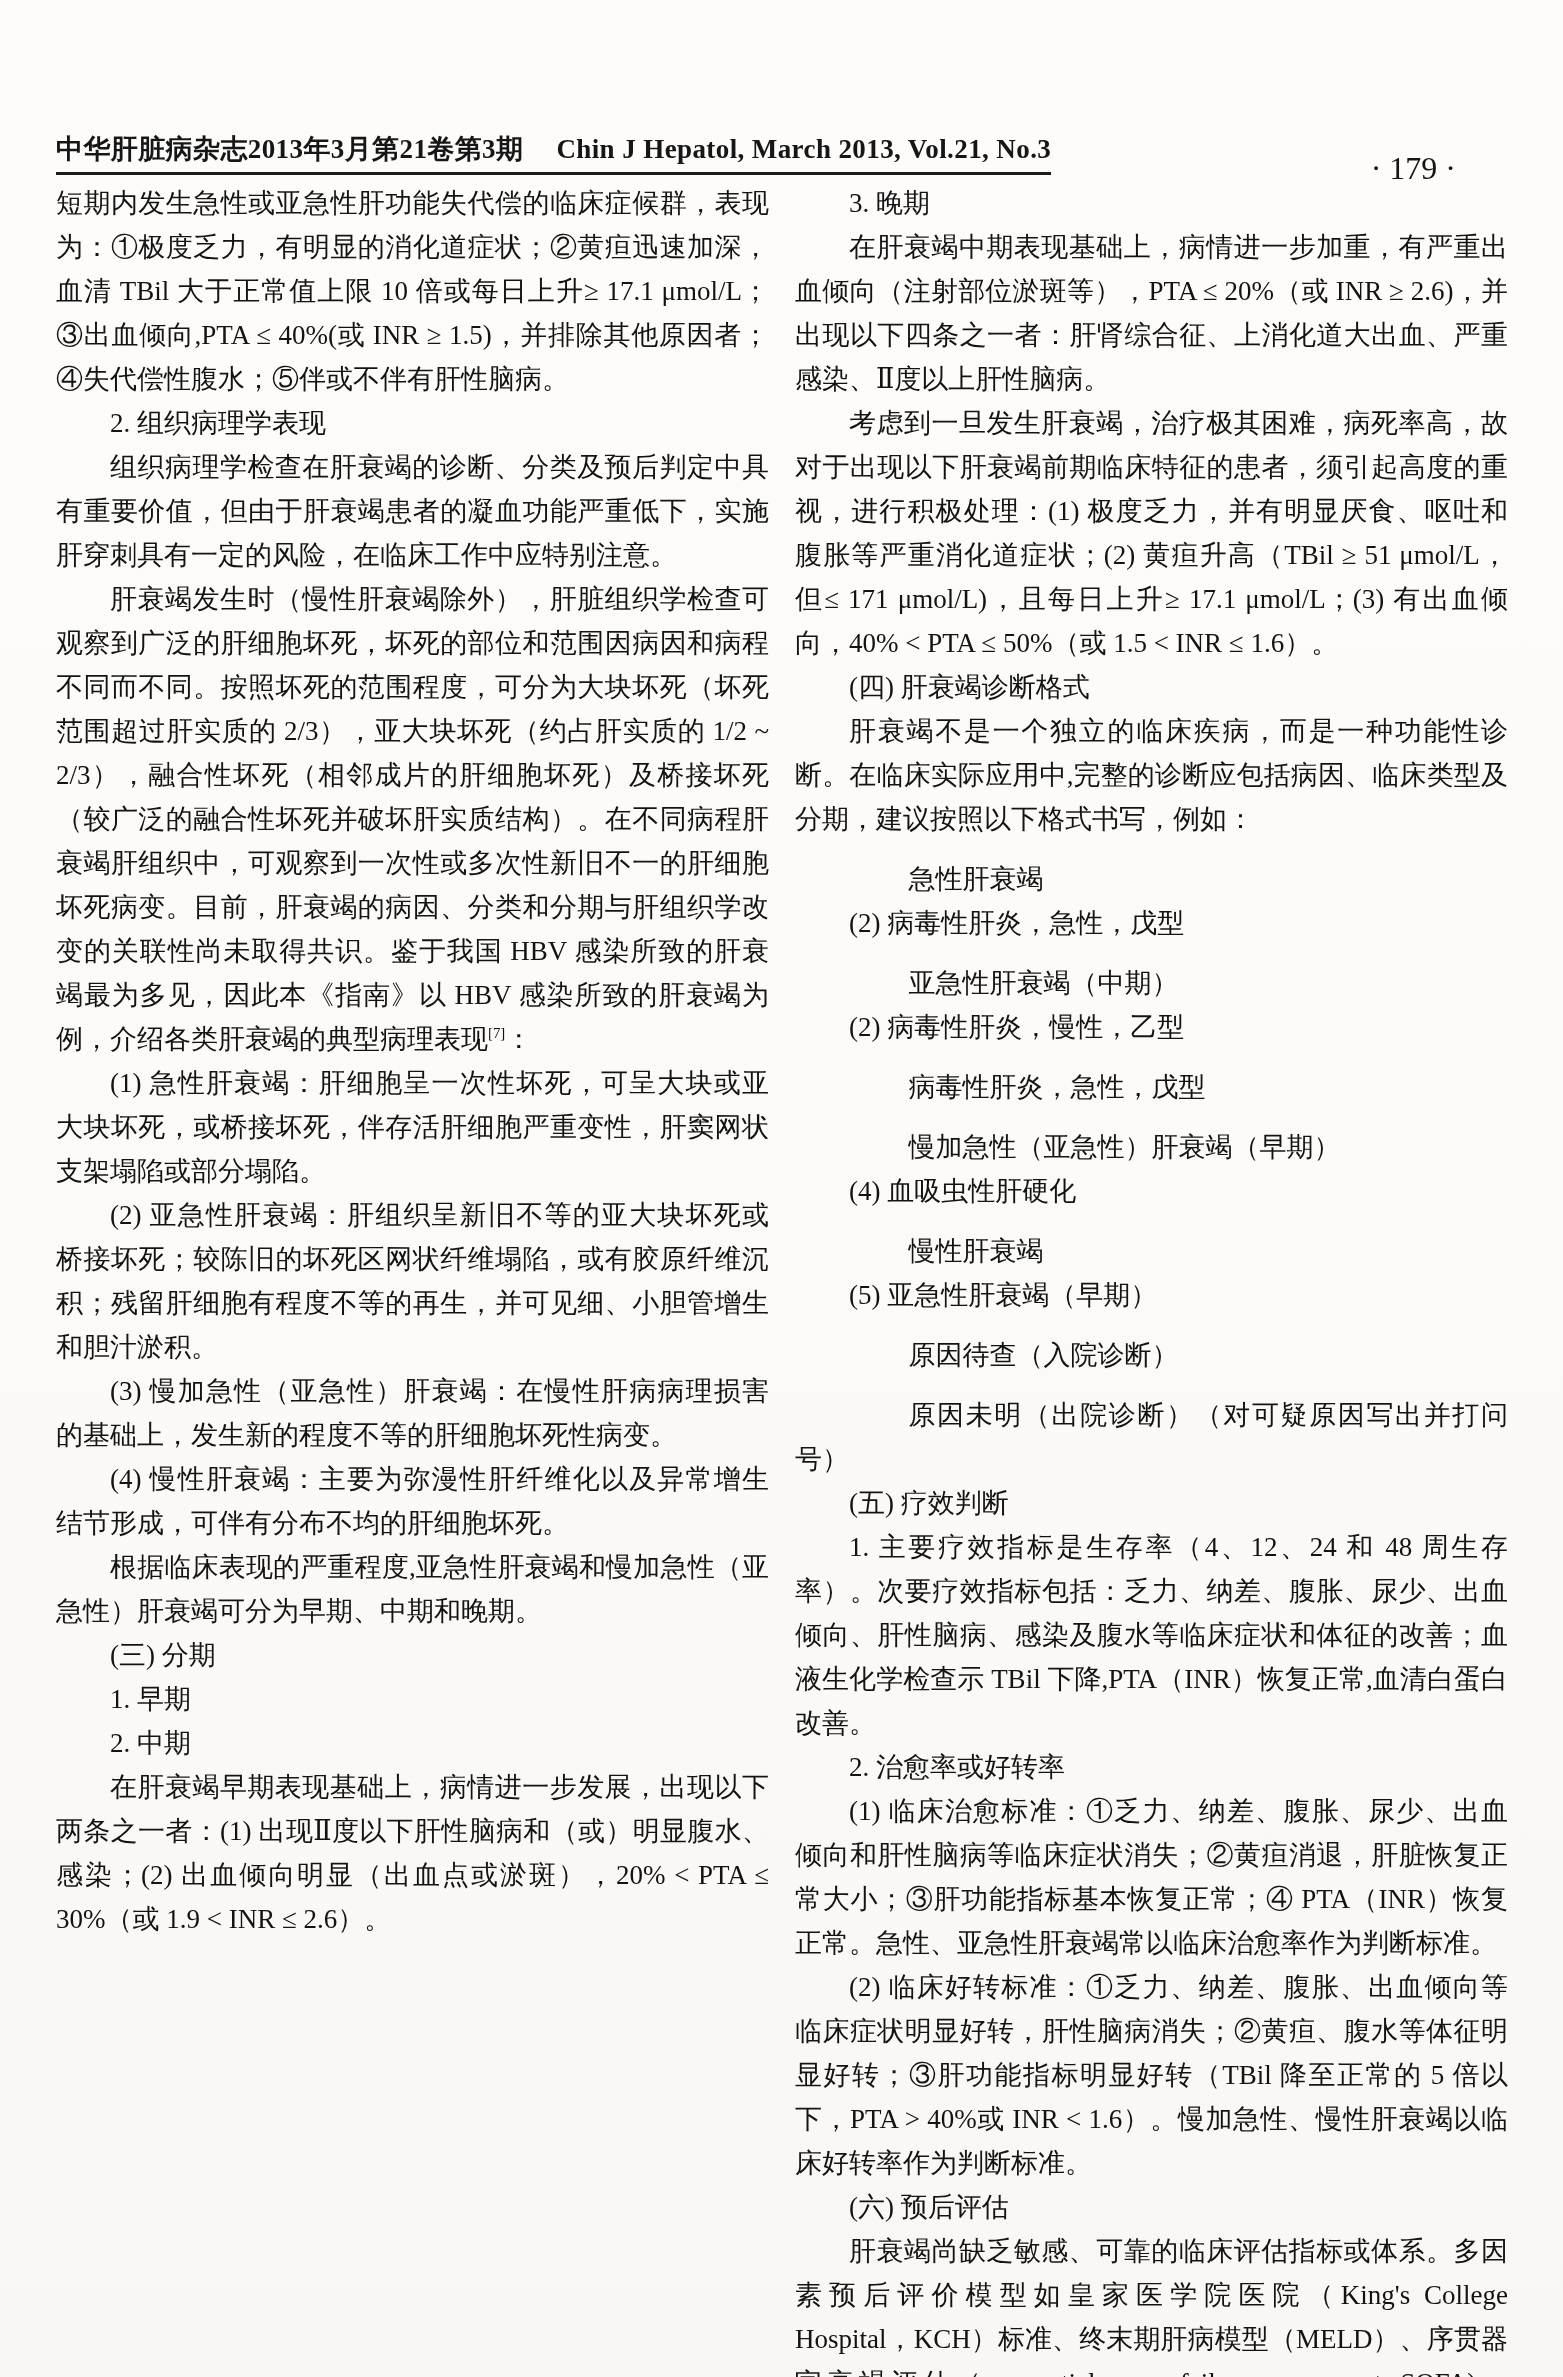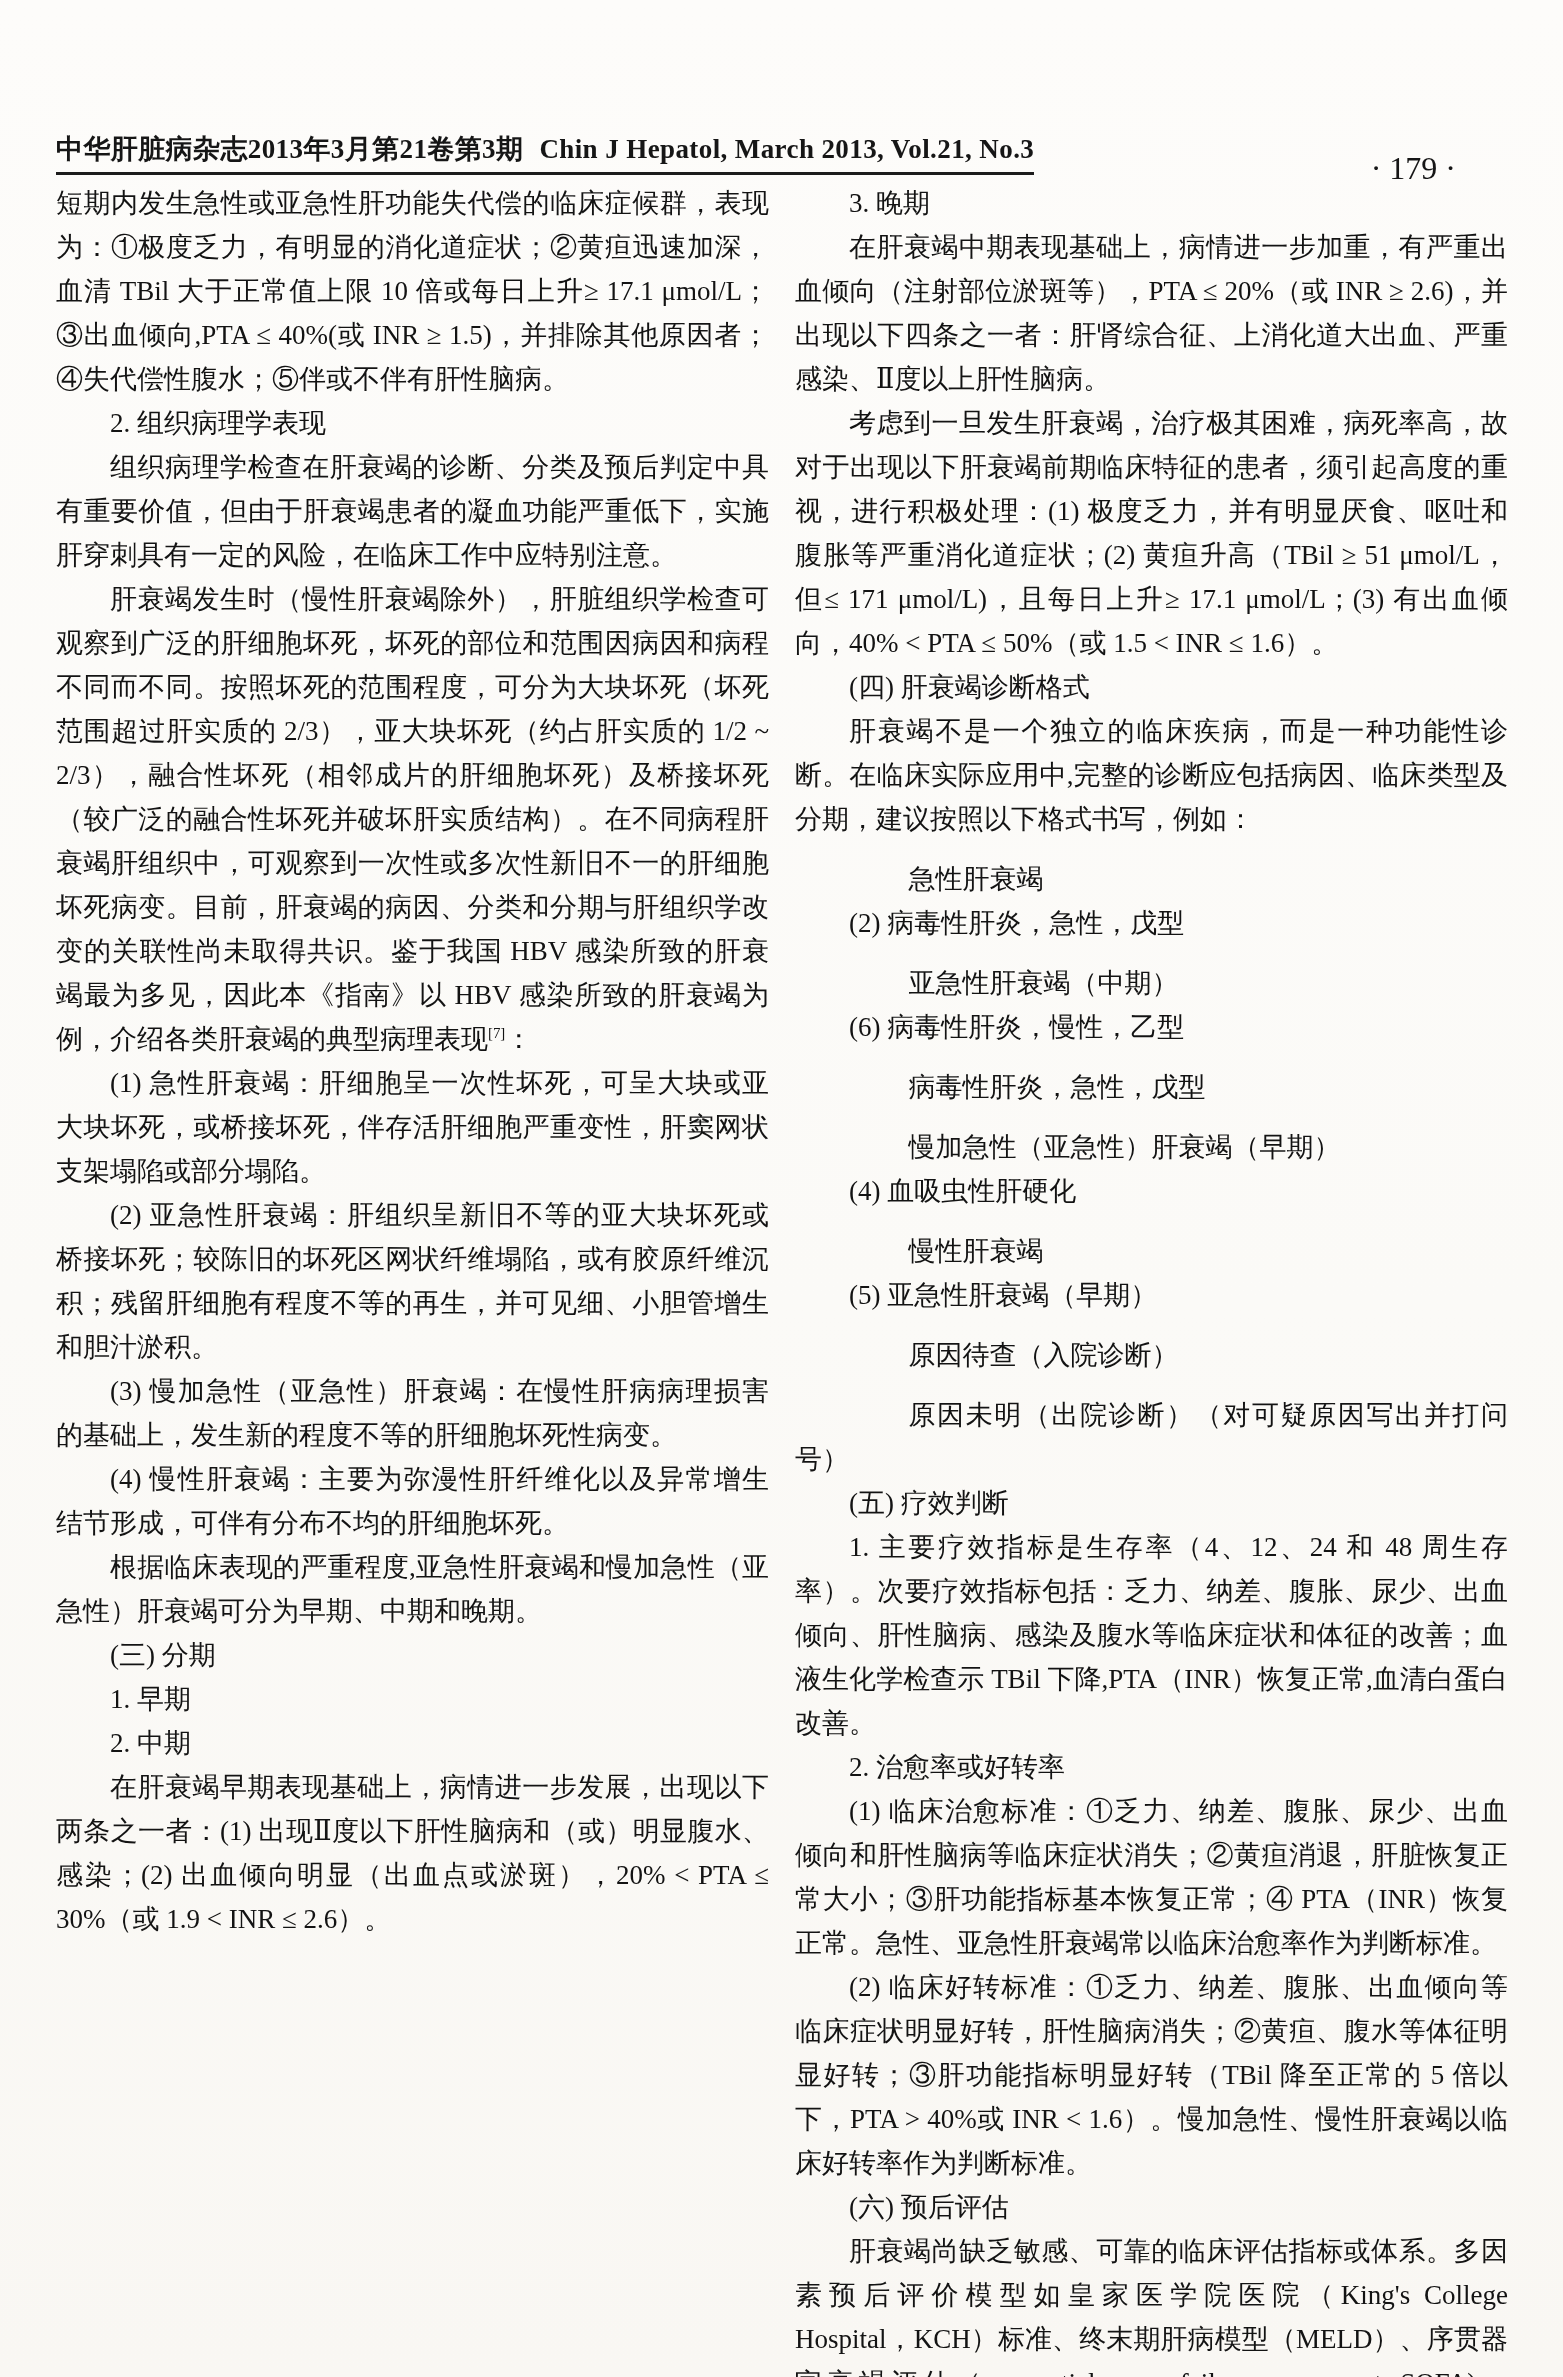--- a/index.html
+++ b/index.html
@@ -22,21 +22,21 @@
     height:43px;
   }
   .header-main{
     display:inline-block;
     font-size:27px;font-weight:700;line-height:33px;
     white-space:nowrap;
     border-bottom:3.6px solid #1c1c1c;
     padding-bottom:5.7px;
     letter-spacing:0.4px;
   }
-  .header-main .en{margin-left:16px;}
+  .header-main .en{margin-left:33px;}
   .pageno{
     position:absolute;right:51px;top:19px;
     font-size:32px;font-weight:400;line-height:33px;
     white-space:nowrap;
   }
   
   .col{
     position:absolute;top:181px;
     width:713px;
     font-size:27px;line-height:44px;
@@ -80,21 +80,21 @@
     </div>
   <div class="col col-right" id="col-right">
       <p class="para indent-first">3. 晚期</p>
       <p class="para indent-first">在肝衰竭中期表现基础上，病情进一步加重，有严重出血倾向（注射部位淤斑等），PTA ≤ 20%（或 INR ≥ 2.6)，并出现以下四条之一者：肝肾综合征、上消化道大出血、严重感染、Ⅱ度以上肝性脑病。</p>
       <p class="para indent-first">考虑到一旦发生肝衰竭，治疗极其困难，病死率高，故对于出现以下肝衰竭前期临床特征的患者，须引起高度的重视，进行积极处理：(1) 极度乏力，并有明显厌食、呕吐和腹胀等严重消化道症状；(2) 黄疸升高（TBil ≥ 51 μmol/L，但≤ 171 μmol/L)，且每日上升≥ 17.1 μmol/L；(3) 有出血倾向，40% &lt; PTA ≤ 50%（或 1.5 &lt; INR ≤ 1.6）。</p>
       <p class="para indent-first">(四) 肝衰竭诊断格式</p>
       <p class="para indent-first">肝衰竭不是一个独立的临床疾病，而是一种功能性诊断。在临床实际应用中,完整的诊断应包括病因、临床类型及分期，建议按照以下格式书写，例如：</p>
       <p class="para indent-sub">急性肝衰竭</p>
       <p class="para indent-first">(2) 病毒性肝炎，急性，戊型</p>
       <p class="para indent-sub">亚急性肝衰竭（中期）</p>
-      <p class="para indent-first">(6) 病毒性肝炎，慢性，乙型</p>
+      <p class="para indent-first">(2) 病毒性肝炎，慢性，乙型</p>
       <p class="para indent-sub">病毒性肝炎，急性，戊型</p>
       <p class="para indent-sub">慢加急性（亚急性）肝衰竭（早期）</p>
       <p class="para indent-first">(4) 血吸虫性肝硬化</p>
       <p class="para indent-sub">慢性肝衰竭</p>
       <p class="para indent-first">(5) 亚急性肝衰竭（早期）</p>
       <p class="para indent-sub">原因待查（入院诊断）</p>
       <p class="para indent-sub">原因未明（出院诊断）（对可疑原因写出并打问号）</p>
       <p class="para indent-first">(五) 疗效判断</p>
       <p class="para indent-first">1. 主要疗效指标是生存率（4、12、24 和 48 周生存率）。次要疗效指标包括：乏力、纳差、腹胀、尿少、出血倾向、肝性脑病、感染及腹水等临床症状和体征的改善；血液生化学检查示 TBil 下降,PTA（INR）恢复正常,血清白蛋白改善。</p>
       <p class="para indent-first">2. 治愈率或好转率</p>

